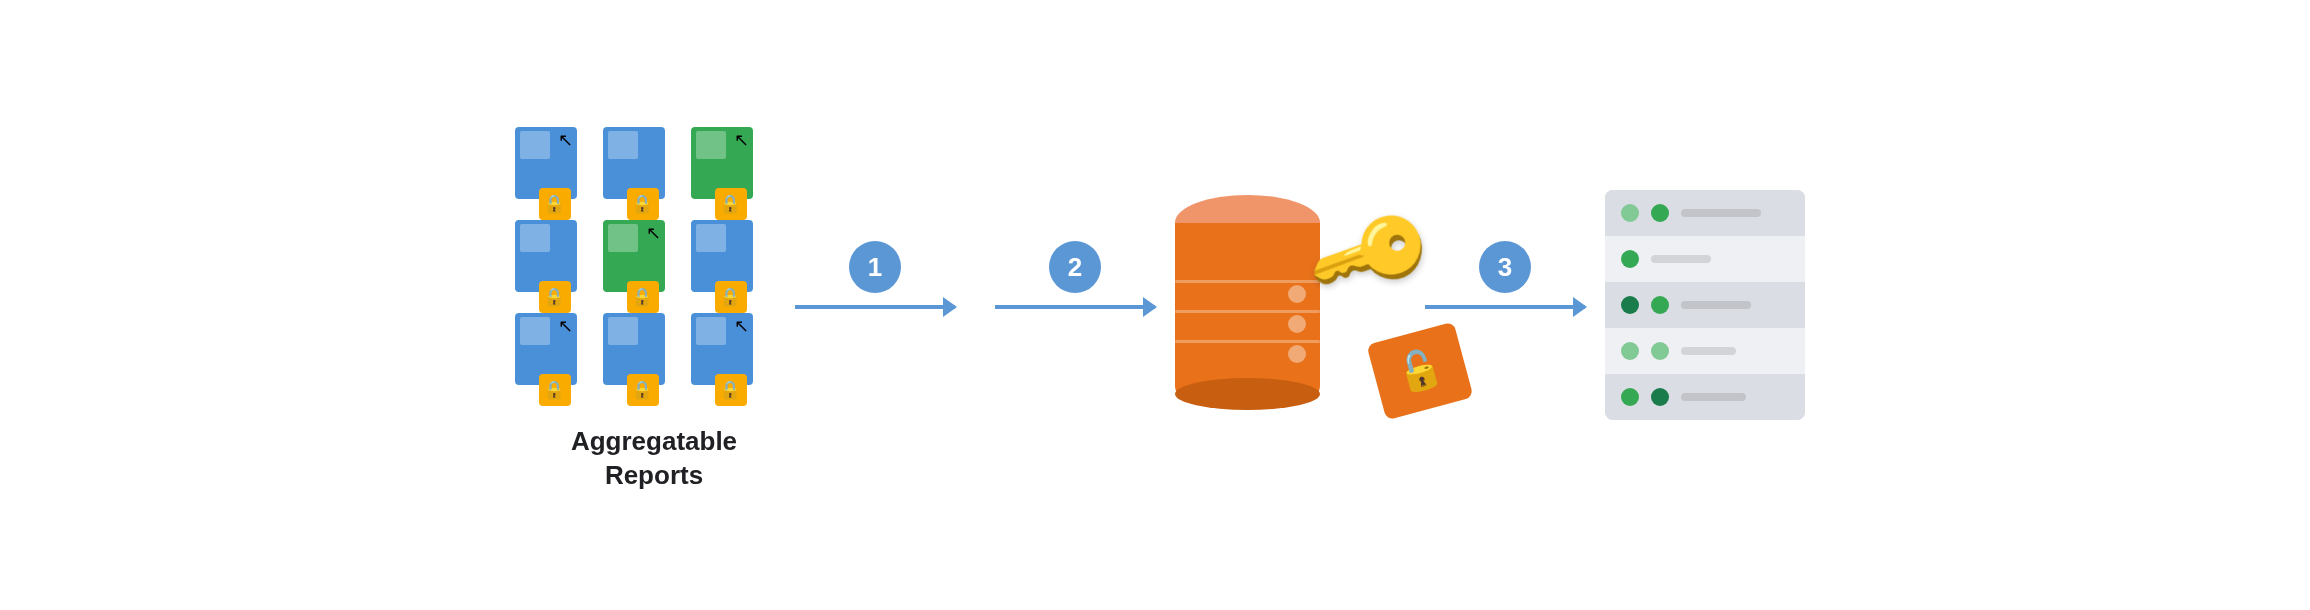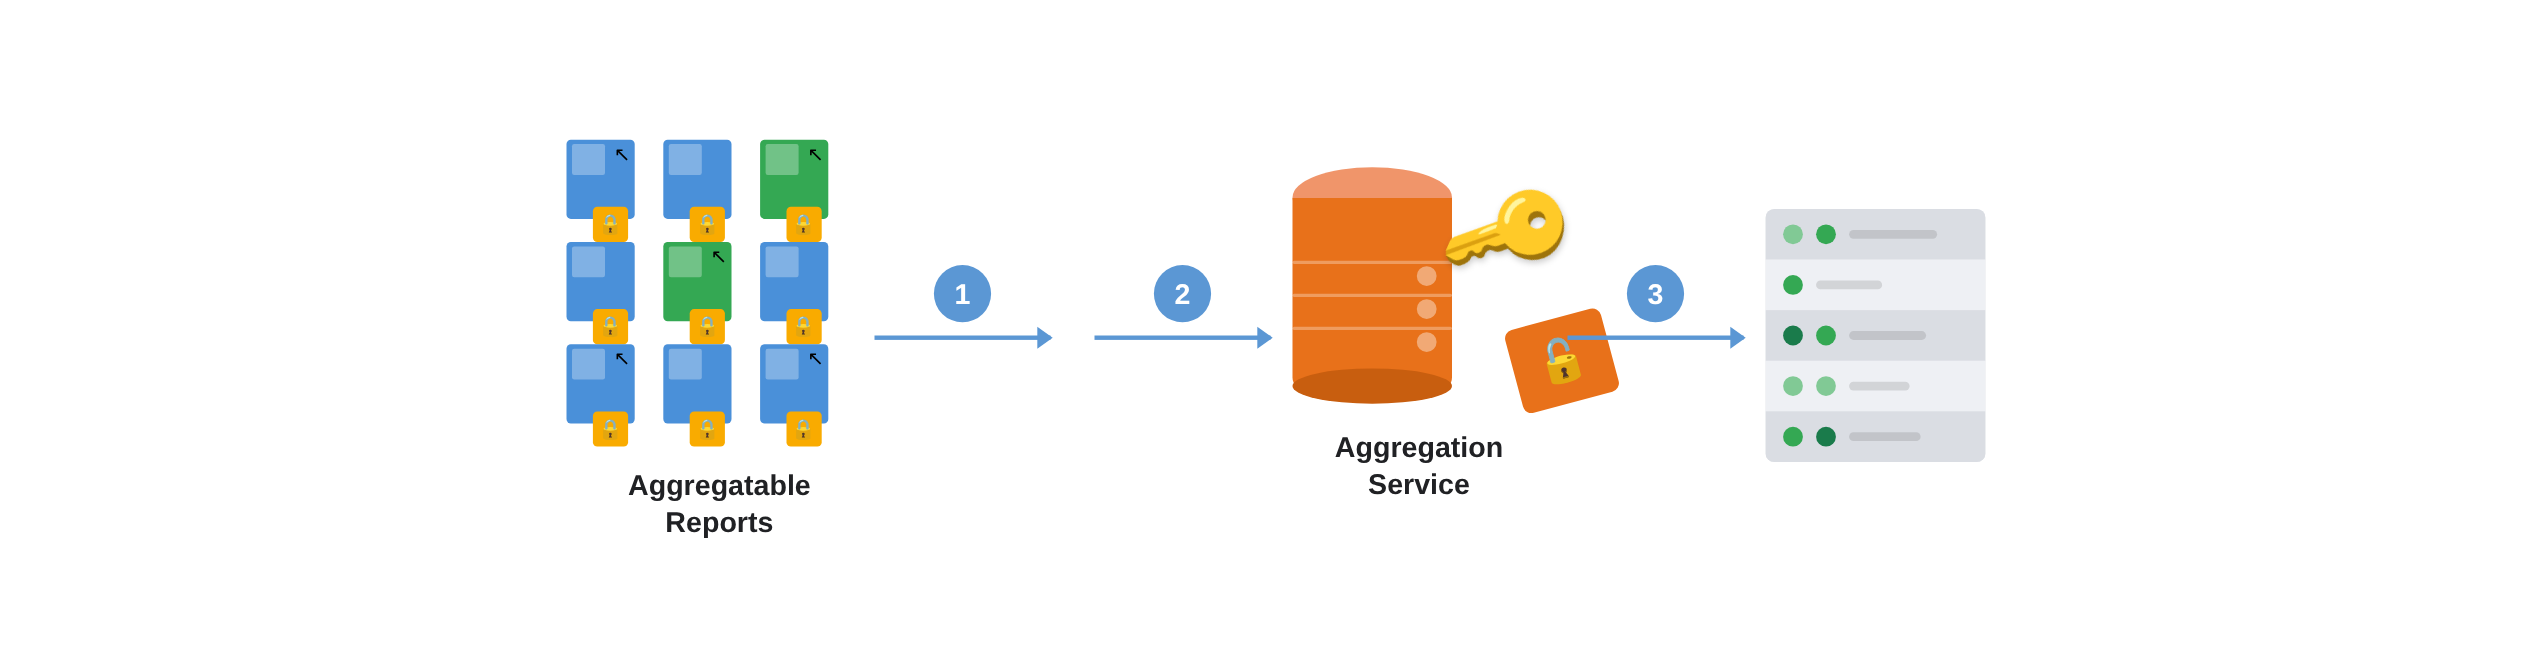--- a/index.html
+++ b/index.html
@@ -341,22 +341,20 @@
         <div style="position:absolute; bottom:0; left:0; width:145px; height:32px; background:#C85E0F; border-radius:50%; z-index:2;"></div>
         <div style="position:absolute; right:14px; top:90px; width:18px; height:18px; background:rgba(255,255,255,0.4); border-radius:50%; z-index:3;"></div>
         <div style="position:absolute; right:14px; top:120px; width:18px; height:18px; background:rgba(255,255,255,0.4); border-radius:50%; z-index:3;"></div>
         <div style="position:absolute; right:14px; top:150px; width:18px; height:18px; background:rgba(255,255,255,0.4); border-radius:50%; z-index:3;"></div>
       </div>
 
       <div class="key-icon" style="position:absolute; right:-20px; top:10px; font-size:85px; transform:rotate(25deg);">🔑</div>
 
       <div class="lock-box" style="position:absolute; right:-60px; bottom:5px; width:90px; height:78px; background:#E8711A; border-radius:8px; transform:rotate(-15deg); display:flex; align-items:center; justify-content:center; font-size:38px;">🔓</div>
     </div>
-    <div class="node-label" style="white-space: pre-line;">Aggregation
-Service</div>
   </div>
 
   <div class="arrow-container">
     <div class="step-badge">
       <span>3</span>
     </div>
     <div class="arrow-line"></div>
   </div>
 
   <div class="node">

